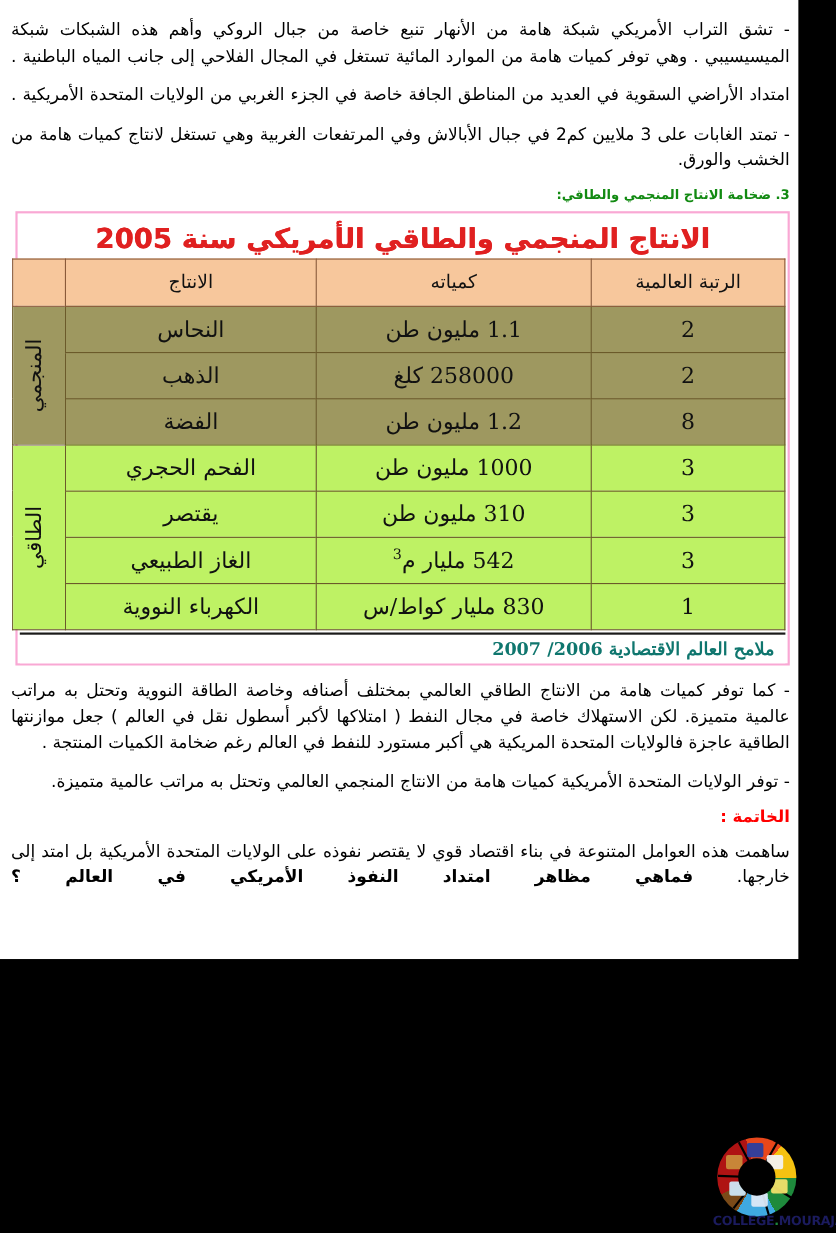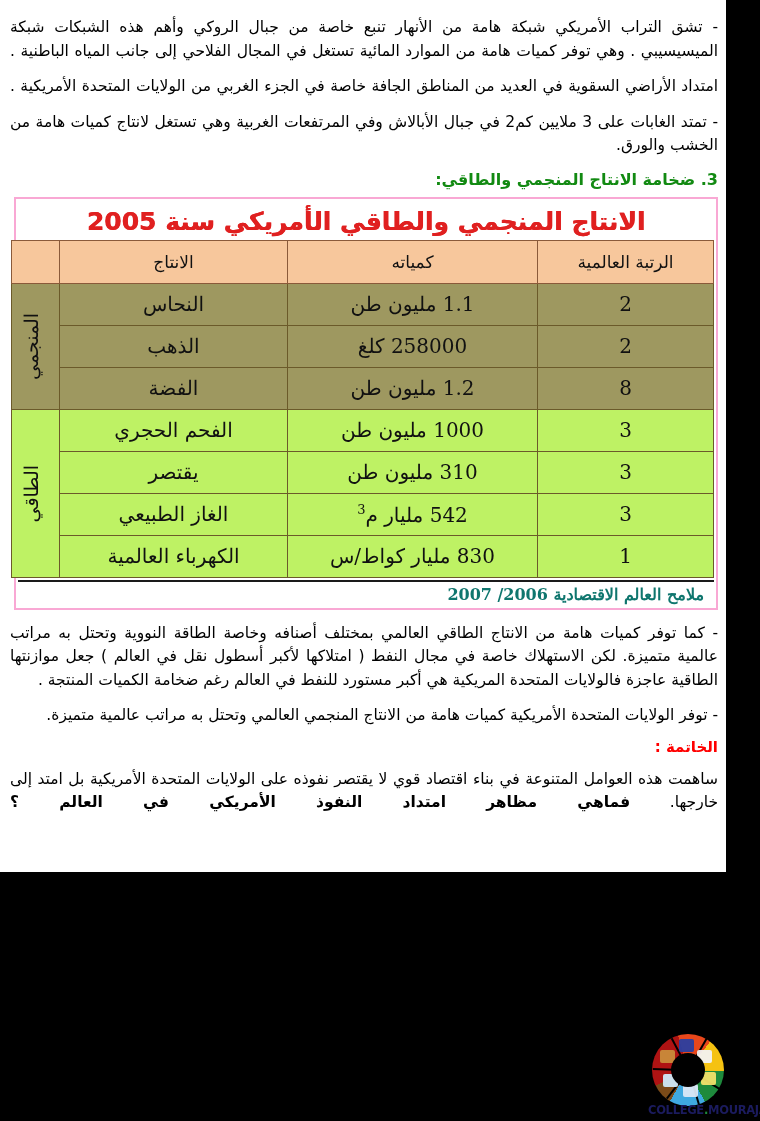--- a/index.html
+++ b/index.html
@@ -62,21 +62,21 @@
   }
 
   .para-block {
     margin-bottom: 3px;
   }
 
   
   .heading-green {
     direction: rtl;
     text-align: right;
-    font-size: 16px;
+    font-size: 12px;
     font-weight: bold;
     color: #128A12;
     margin: 12px 0 8px 0;
     letter-spacing: 0px;
   }
 
   .heading-red {
     direction: rtl;
     text-align: right;
     font-size: 15px;
@@ -324,21 +324,21 @@
           <td>يقتصر</td>
         </tr>
         <tr class="row-energy">
           <td>3</td>
           <td><span>542 مليار م</span><sup class="sup3">3</sup></td>
           <td>الغاز الطبيعي</td>
         </tr>
         <tr class="row-energy">
           <td>1</td>
           <td>830 مليار كواط/س</td>
-          <td>الكهرباء العالمية</td>
+          <td>الكهرباء النووية</td>
         </tr>
       </tbody>
     </table>
 
     <div class="figure-source">ملامح العالم الاقتصادية 2006/ 2007</div>
   </div>
 
   <div class="para-block">
     <p class="para last-line-right">- كما توفر كميات هامة من الانتاج الطاقي العالمي بمختلف أصنافه وخاصة الطاقة النووية وتحتل به مراتب عالمية متميزة. لكن الاستهلاك خاصة في مجال النفط ( امتلاكها لأكبر أسطول نقل في العالم ) جعل موازنتها الطاقية عاجزة فالولايات المتحدة المريكية هي أكبر مستورد للنفط في العالم رغم ضخامة الكميات المنتجة .</p>
     <p class="para last-line-right">- توفر الولايات المتحدة الأمريكية كميات هامة من الانتاج المنجمي العالمي وتحتل به مراتب عالمية متميزة.</p>

